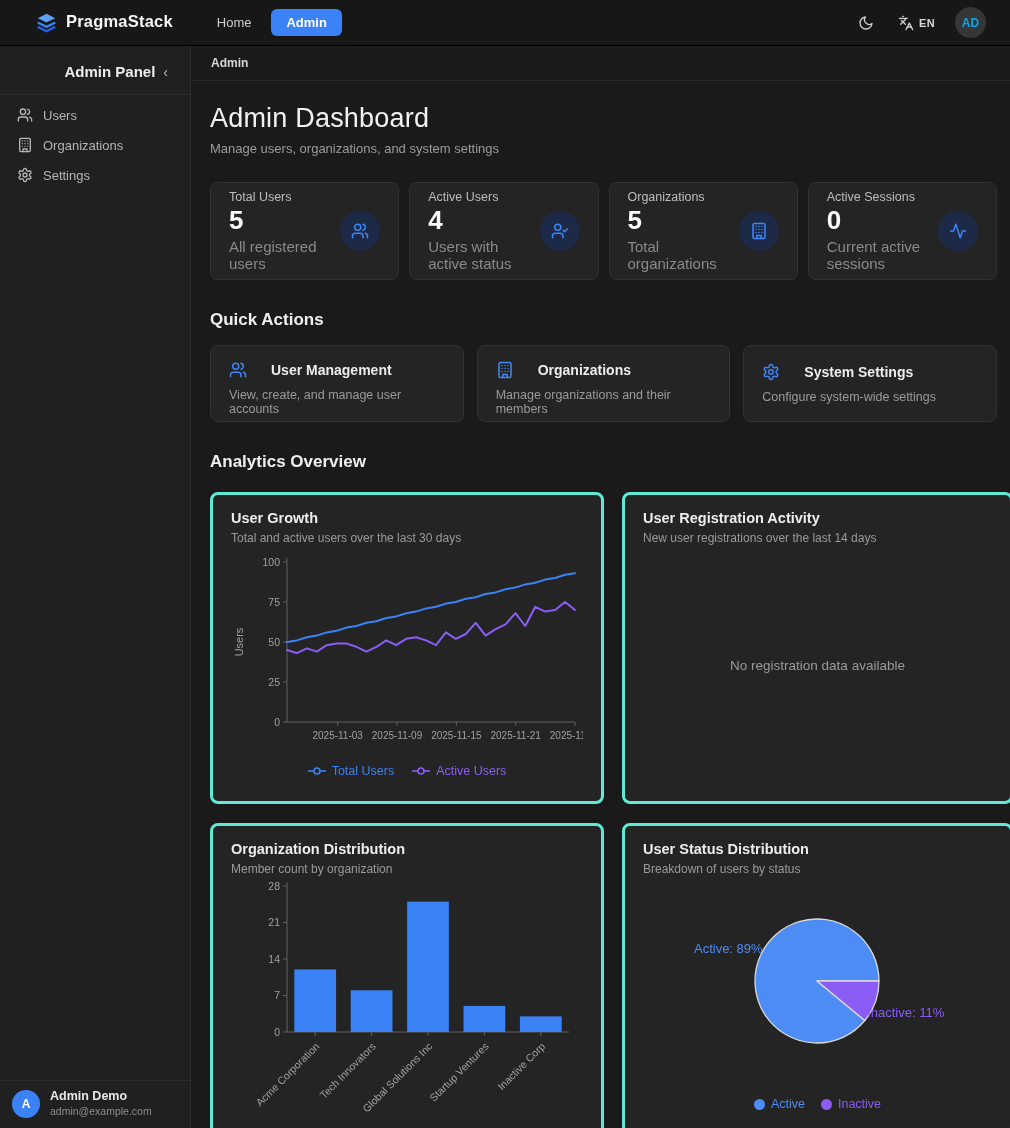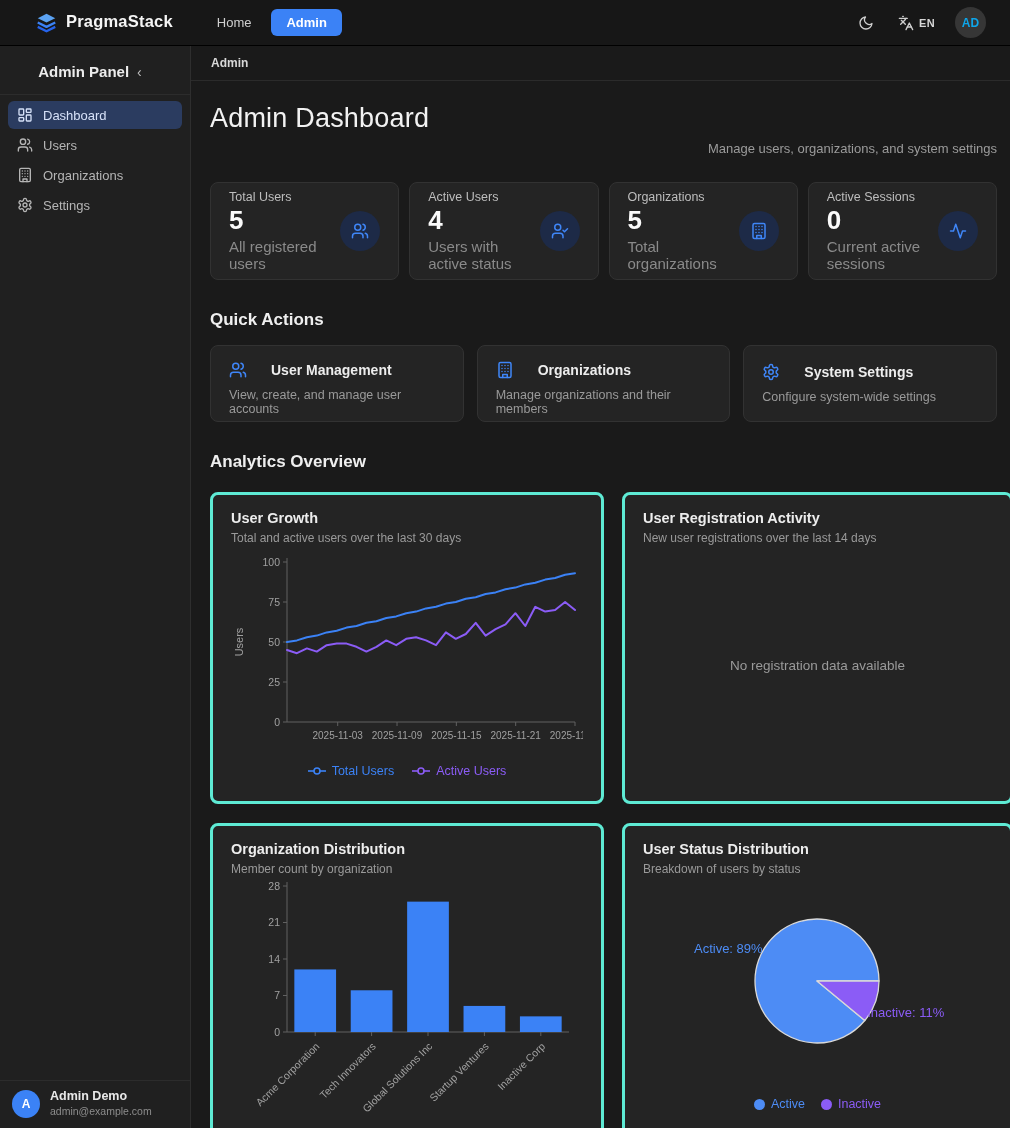--- a/index.html
+++ b/index.html
@@ -17,41 +17,41 @@
   .nav-right { display:flex; align-items:center; gap:16px; }
   .icon-btn { background:none; border:none; cursor:pointer; display:flex; align-items:center; gap:5px; color:#cfcfcf; padding:4px; }
   .lang-label { font-size:11px; font-weight:600; color:#d6d6d6; letter-spacing:.4px; }
   .avatar { width:31px; height:31px; border-radius:50%; background:#363636; color:#0ea5e9; font-size:12px; font-weight:600; display:flex; align-items:center; justify-content:center; cursor:pointer; border:none; font-family:inherit; }
 
   
   .shell { flex:1; display:flex; min-height:0; }
 
   
   .sidebar { width:191px; flex:0 0 191px; background:#202020; border-right:1px solid #2e2e2e; display:flex; flex-direction:column; }
-  .sidebar-head { display:flex; align-items:center; justify-content:center; padding:17px 14px 14px 12px; border-bottom:1px solid #2c2c2c; }
+  .sidebar-head { display:flex; align-items:center; justify-content:flex-end; padding:17px 14px 14px 12px; border-bottom:1px solid #2c2c2c; }
   .sidebar-title { font-size:15px; font-weight:700; color:#ececec; }
   .collapse-btn { background:none; border:none; color:#bdbdbd; font-size:14px; cursor:pointer; padding:0 8px; font-family:inherit; }
   .side-nav { padding:6px 8px; display:flex; flex-direction:column; gap:2px; }
   .side-item { display:flex; align-items:center; gap:10px; padding:6px 9px; border-radius:6px; color:#b5b5b5; font-size:13px; cursor:pointer; background:none; border:none; font-family:inherit; text-align:left; height:28px; }
   .side-item.active { background:#2b3c60; color:#d6e1f8; }
   .side-item svg { flex:0 0 auto; }
   .sidebar-spacer { flex:1; }
   .sidebar-user { border-top:1px solid #2c2c2c; display:flex; align-items:center; gap:10px; padding:8px 12px 10px; }
   .sidebar-user-avatar { width:28px; height:28px; border-radius:50%; background:#3b82f6; color:#fff; font-size:12px; font-weight:600; display:flex; align-items:center; justify-content:center; flex:0 0 auto; }
   .sidebar-user-name { font-size:12.5px; font-weight:700; color:#e8e8e8; line-height:1.25; }
   .sidebar-user-email { font-size:10.5px; color:#8d8d8d; line-height:1.25; }
 
   
   .main { flex:1; display:flex; flex-direction:column; min-width:0; background:#1a1a1a; }
   .breadcrumb-bar { height:35px; flex:0 0 35px; border-bottom:1px solid #2b2b2b; display:flex; align-items:center; padding:0 20px; }
   .breadcrumb { font-size:12px; font-weight:600; color:#d8d8d8; }
   .content { flex:1; overflow:hidden; padding:22px 13px 20px 19px; }
 
   .page-title { font-size:27px; font-weight:400; color:#f2f2f2; letter-spacing:.2px; }
-  .page-subtitle { font-size:13px; color:#9b9b9b; margin-top:7px;text-align:right; }
+  .page-subtitle { font-size:13px; color:#9b9b9b; margin-top:7px; }
 
   
   .stats-grid { display:grid; grid-template-columns:repeat(4,1fr); gap:10px; margin-top:26px; }
   .stat-card { background:#242424; border:1px solid #323232; border-radius:8px; padding:16px 18px; height:98px; display:flex; justify-content:space-between; align-items:center; }
   .stat-label { font-size:12.5px; color:#bdbdbd; }
   .stat-value { font-size:26px; font-weight:700; color:#fafafa; line-height:1.15; margin-top:2px; }
   .stat-desc { font-size:15px; color:#8a8a8a; margin-top:3px; }
   .stat-icon-wrap { width:40px; height:40px; border-radius:50%; background:#1d2a47; display:flex; align-items:center; justify-content:center; color:#3f86f8; flex:0 0 auto; }
 
   
@@ -121,31 +121,20 @@
   </header>
 
   <div class="shell">
 
     <aside class="sidebar">
       <div class="sidebar-head">
         <span class="sidebar-title">Admin Panel</span>
         <button class="collapse-btn">‹</button>
       </div>
       <nav class="side-nav">
-        <button class="side-item active">
-          <span style="display:flex">
-            <svg width="16" height="16" viewBox="0 0 24 24" fill="none" stroke="currentColor" stroke-width="2" stroke-linejoin="round">
-              <rect x="3" y="3" width="7" height="9" rx="1"></rect>
-                <rect x="14" y="3" width="7" height="5" rx="1"></rect>
-                <rect x="14" y="12" width="7" height="9" rx="1"></rect>
-                <rect x="3" y="16" width="7" height="5" rx="1"></rect>
-            </svg>
-          </span>
-          <span>Dashboard</span>
-        </button>
         <button class="side-item">
           <span style="display:flex">
             <svg width="16" height="16" viewBox="0 0 24 24" fill="none" stroke="currentColor" stroke-width="2" stroke-linecap="round" stroke-linejoin="round">
               <path d="M16 21v-2a4 4 0 0 0-4-4H6a4 4 0 0 0-4 4v2"></path>
                 <circle cx="9" cy="7" r="4"></circle>
                 <path d="M22 21v-2a4 4 0 0 0-3-3.87"></path>
                 <path d="M16 3.13a4 4 0 0 1 0 7.75"></path>
             </svg>
           </span>
           <span>Users</span>

